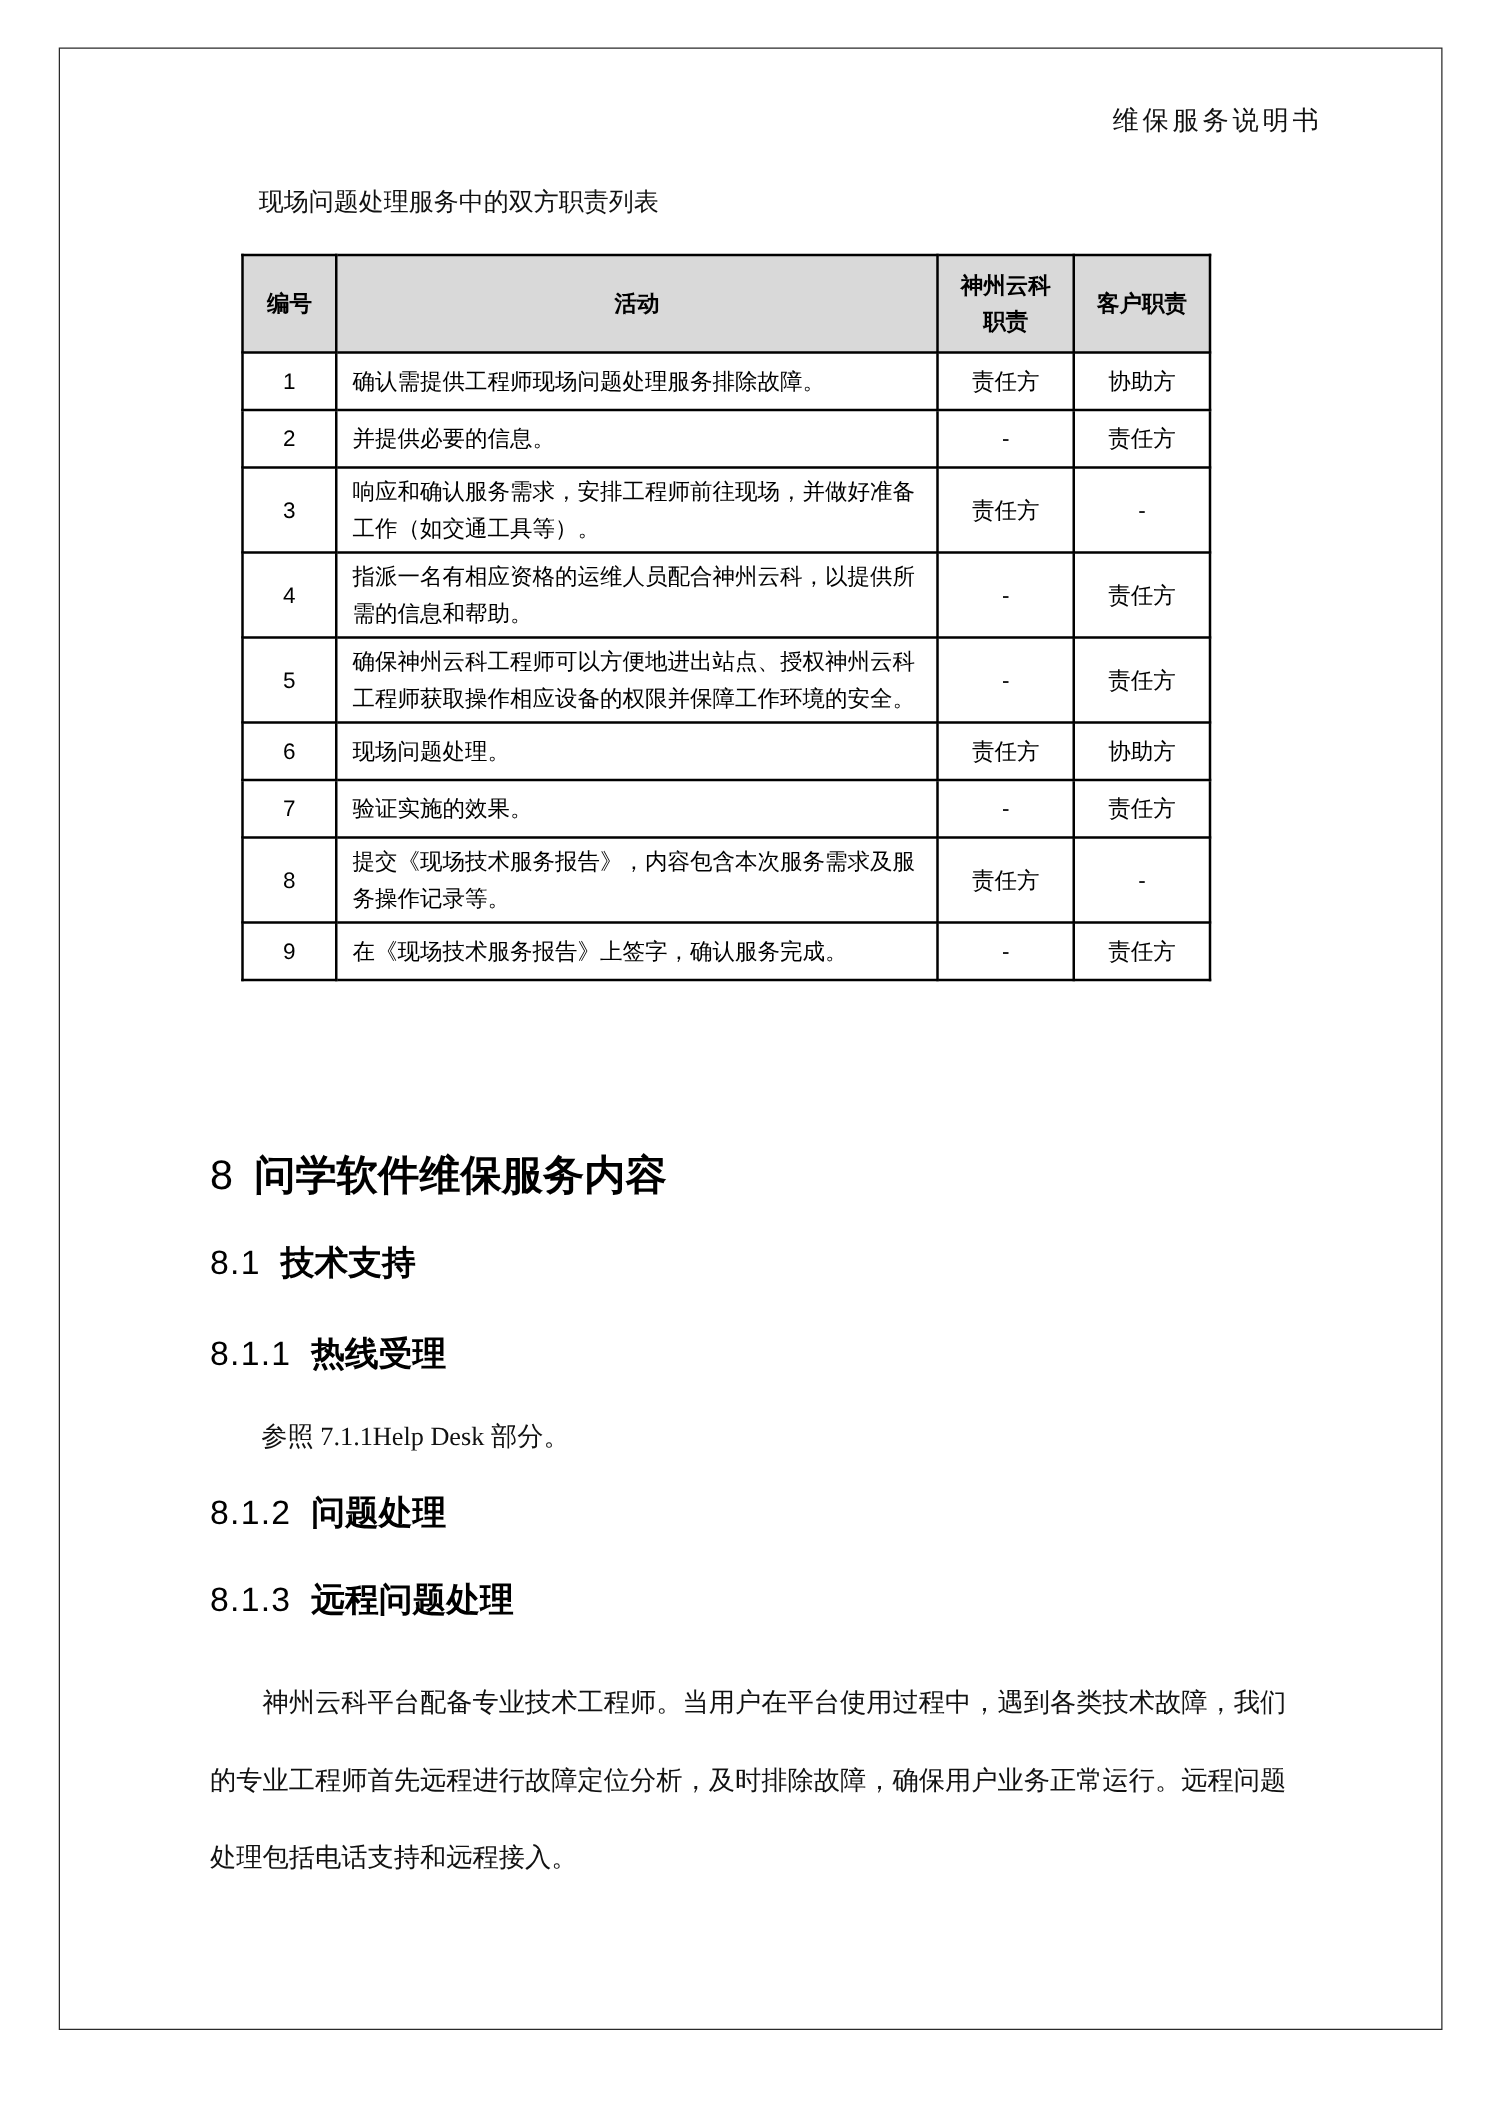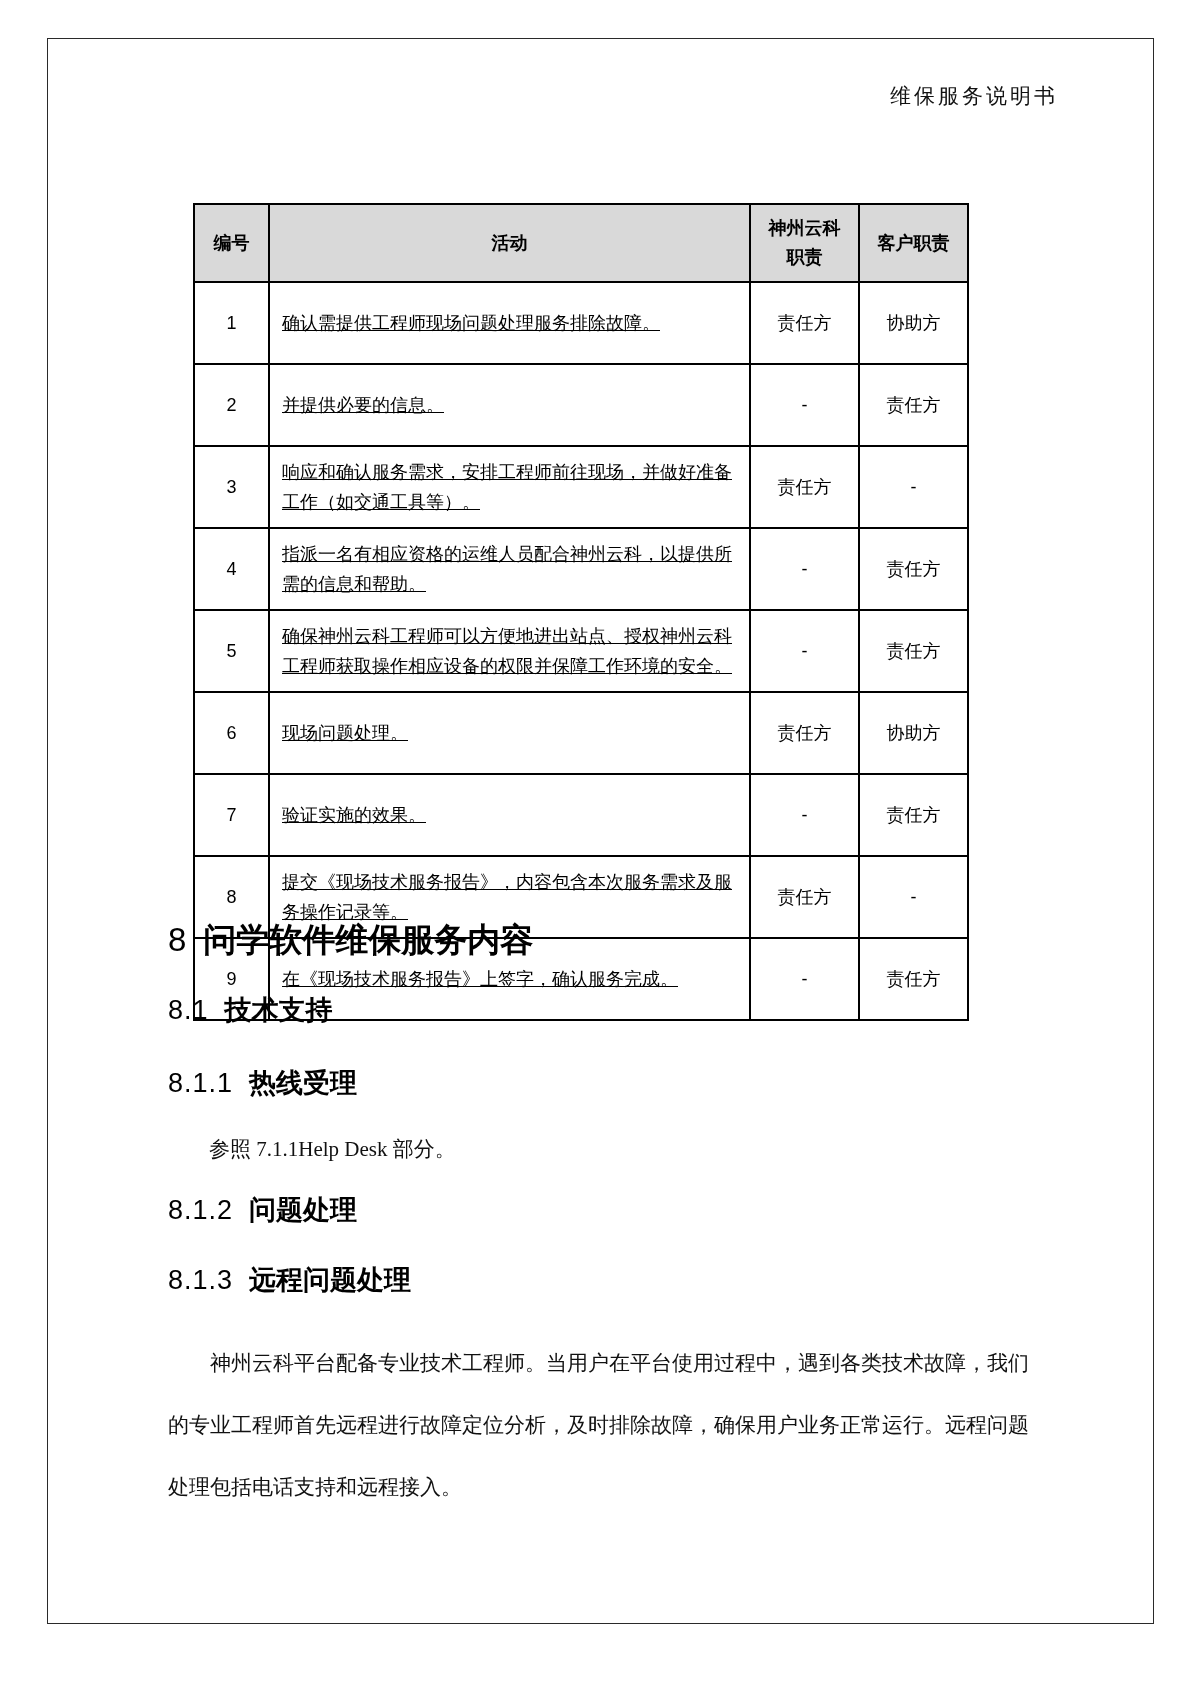--- a/index.html
+++ b/index.html
@@ -31,23 +31,23 @@
   table.resp th,table.resp td{
     border:2px solid #000;
     font-size:18px;line-height:30px;
     vertical-align:middle;color:#000;
   }
   table.resp th{
     background:#d9d9d9;font-weight:700;text-align:center;
     padding:9px 4px;white-space:pre-line;line-height:29px;
   }
   td.c-no{width:65px;text-align:center;padding:7px 2px;}
-  td.c-act{width:471px;text-align:left;padding:3px 12px;text-decoration:underline;}
+  td.c-act{width:471px;text-align:left;padding:3px 12px;}
   td.c-ven{width:99px;text-align:center;padding:7px 2px;}
-  td.c-cus{width:99px;text-align:center;padding:25px 2px;}
+  td.c-cus{width:99px;text-align:center;padding:7px 2px;}
   th.h-no{width:65px;} th.h-act{width:471px;} th.h-ven{width:99px;} th.h-cus{width:99px;}
   .heading{
     position:absolute;left:168px;
     font-size:33px;line-height:36px;white-space:nowrap;color:#000;
   }
   .heading .hnum{font-weight:400;margin-right:16px;letter-spacing:1px;}
   .heading .htext{font-weight:700;}
   .h-sub{font-size:27px;}
   .ref-line{
     position:absolute;left:205px;top:1132px;
@@ -69,20 +69,21 @@
   .page-footer .sep{margin-right:6px;}
 </style>
 </head>
 <body>
 
 <div class="page">
   <div class="page-border"></div>
 
   <div class="doc-header">维保服务说明书</div>
 
+  <div class="intro">现场问题处理服务中的双方职责列表</div>
 
   <table class="resp">
     <thead>
       <tr>
         <th class="h-no">编号</th>
         <th class="h-act">活动</th>
         <th class="h-ven">神州云科
 职责</th>
         <th class="h-cus">客户职责</th>
       </tr>

